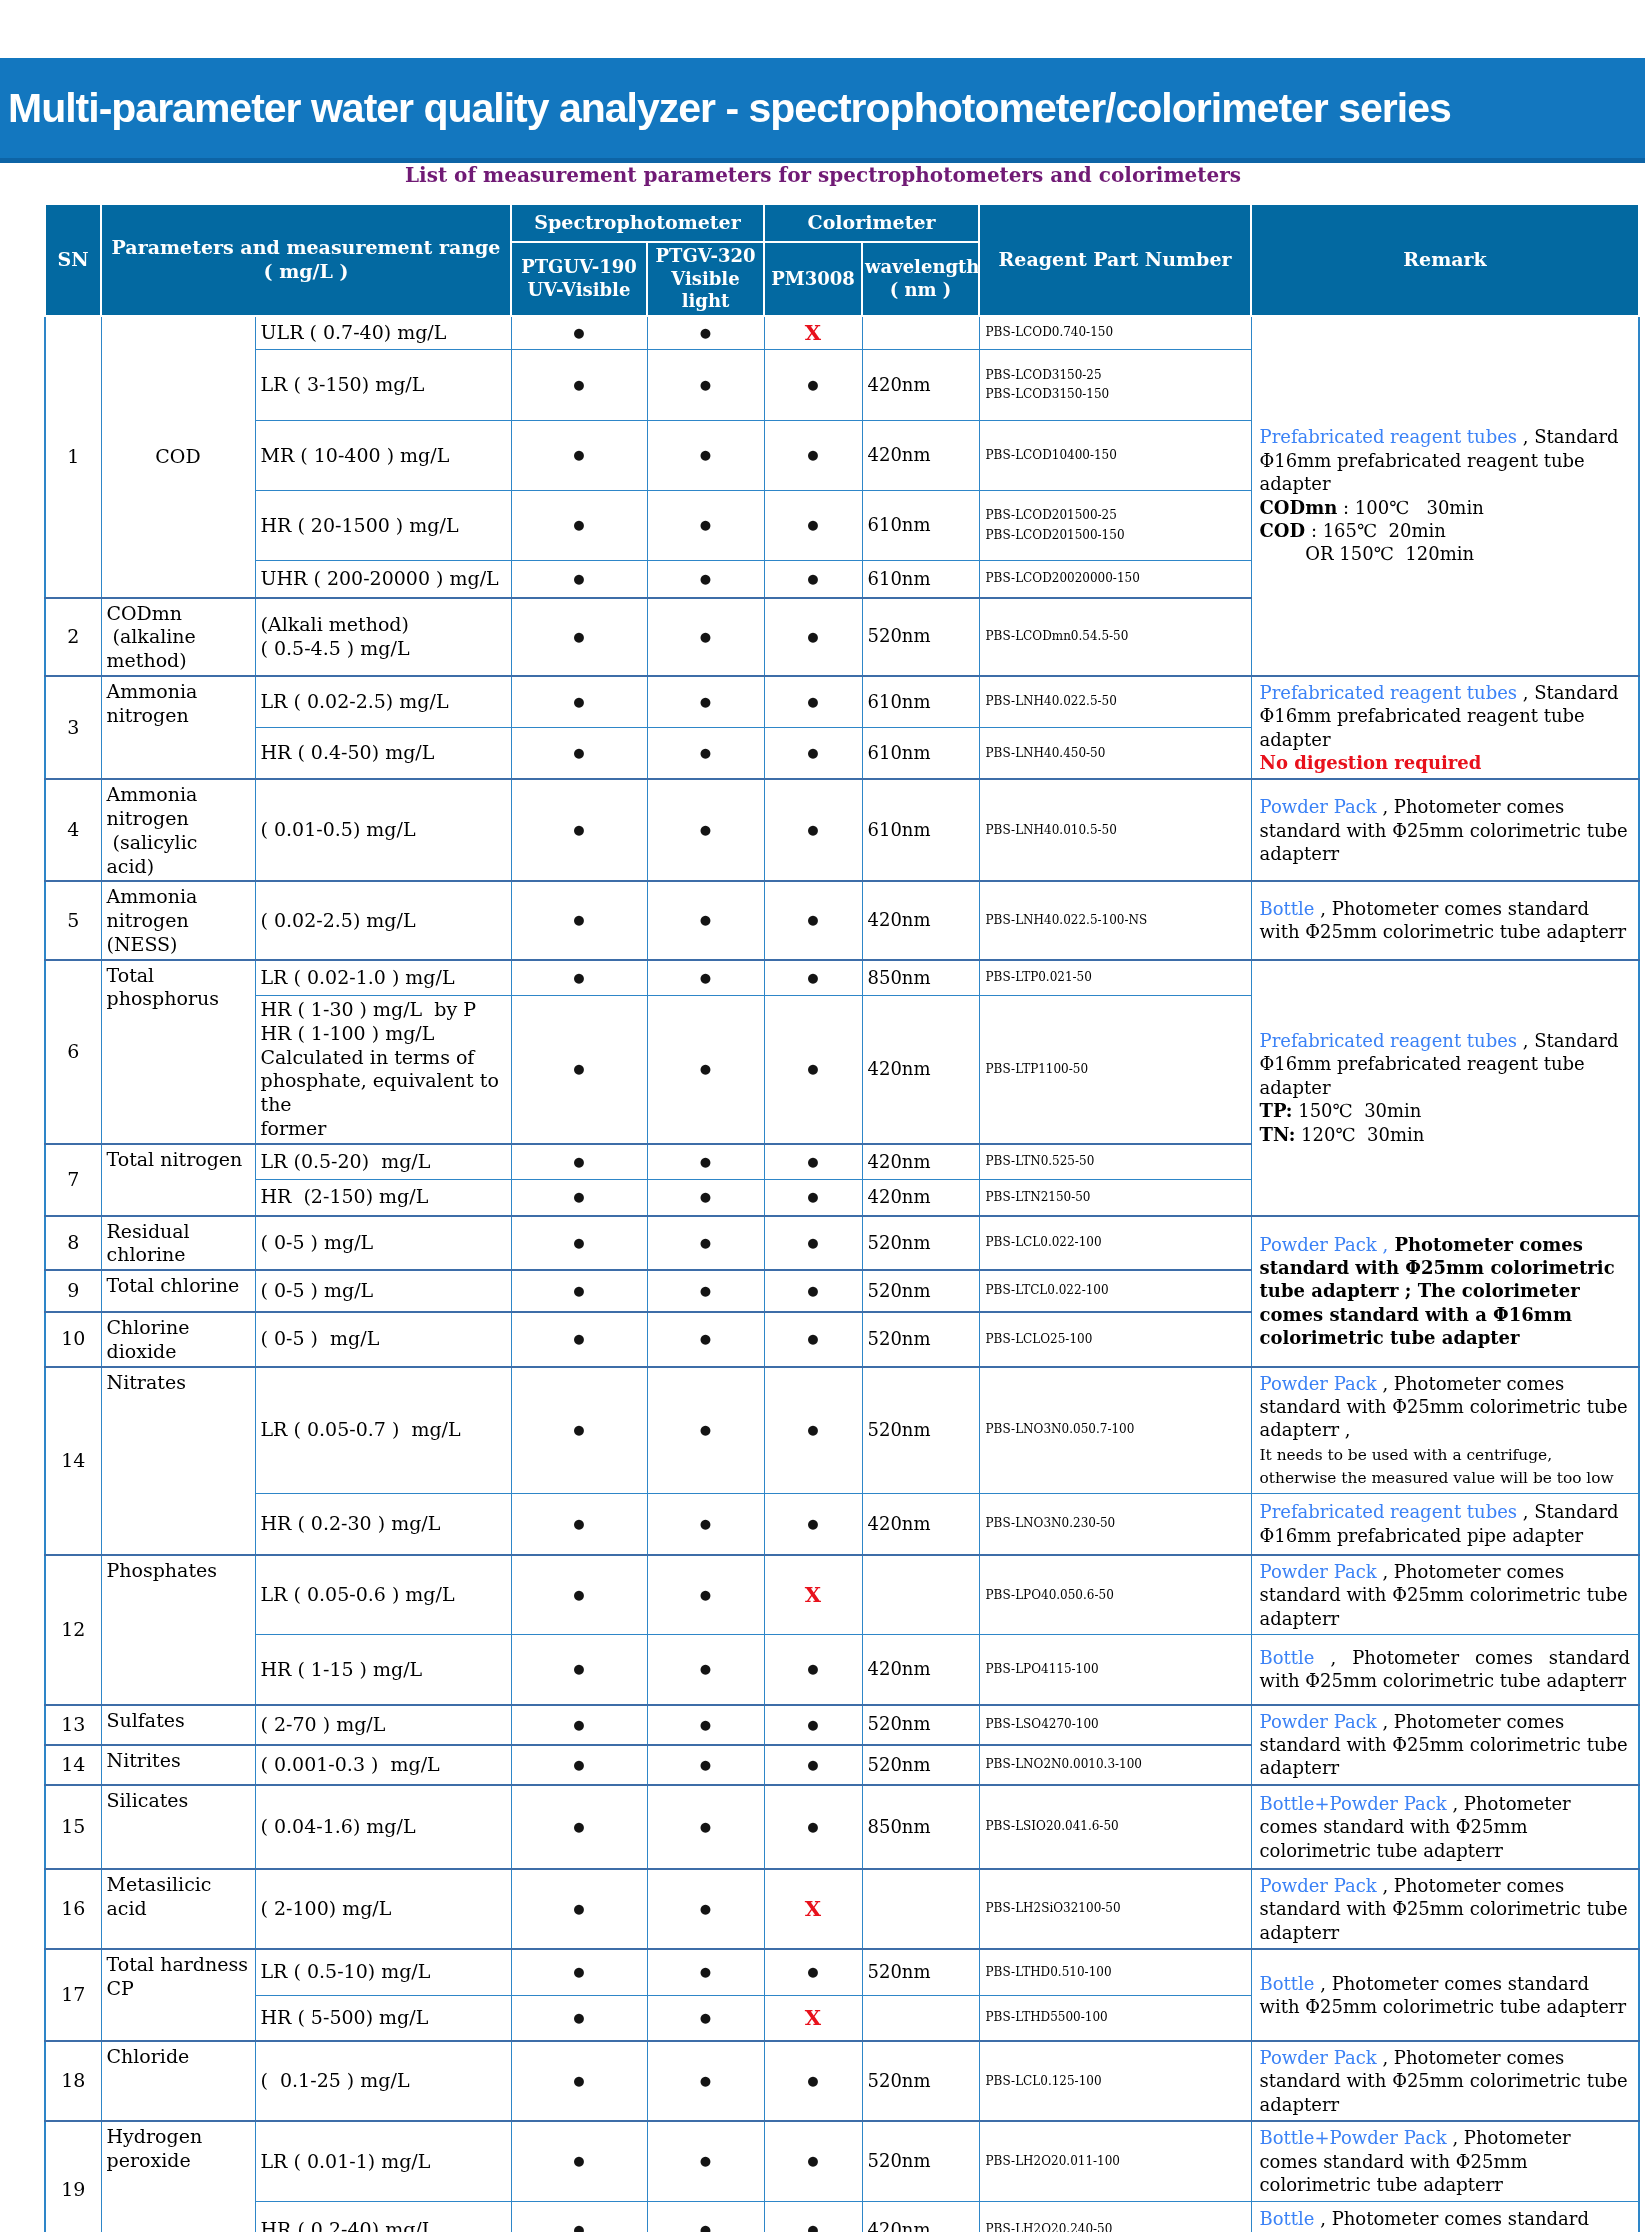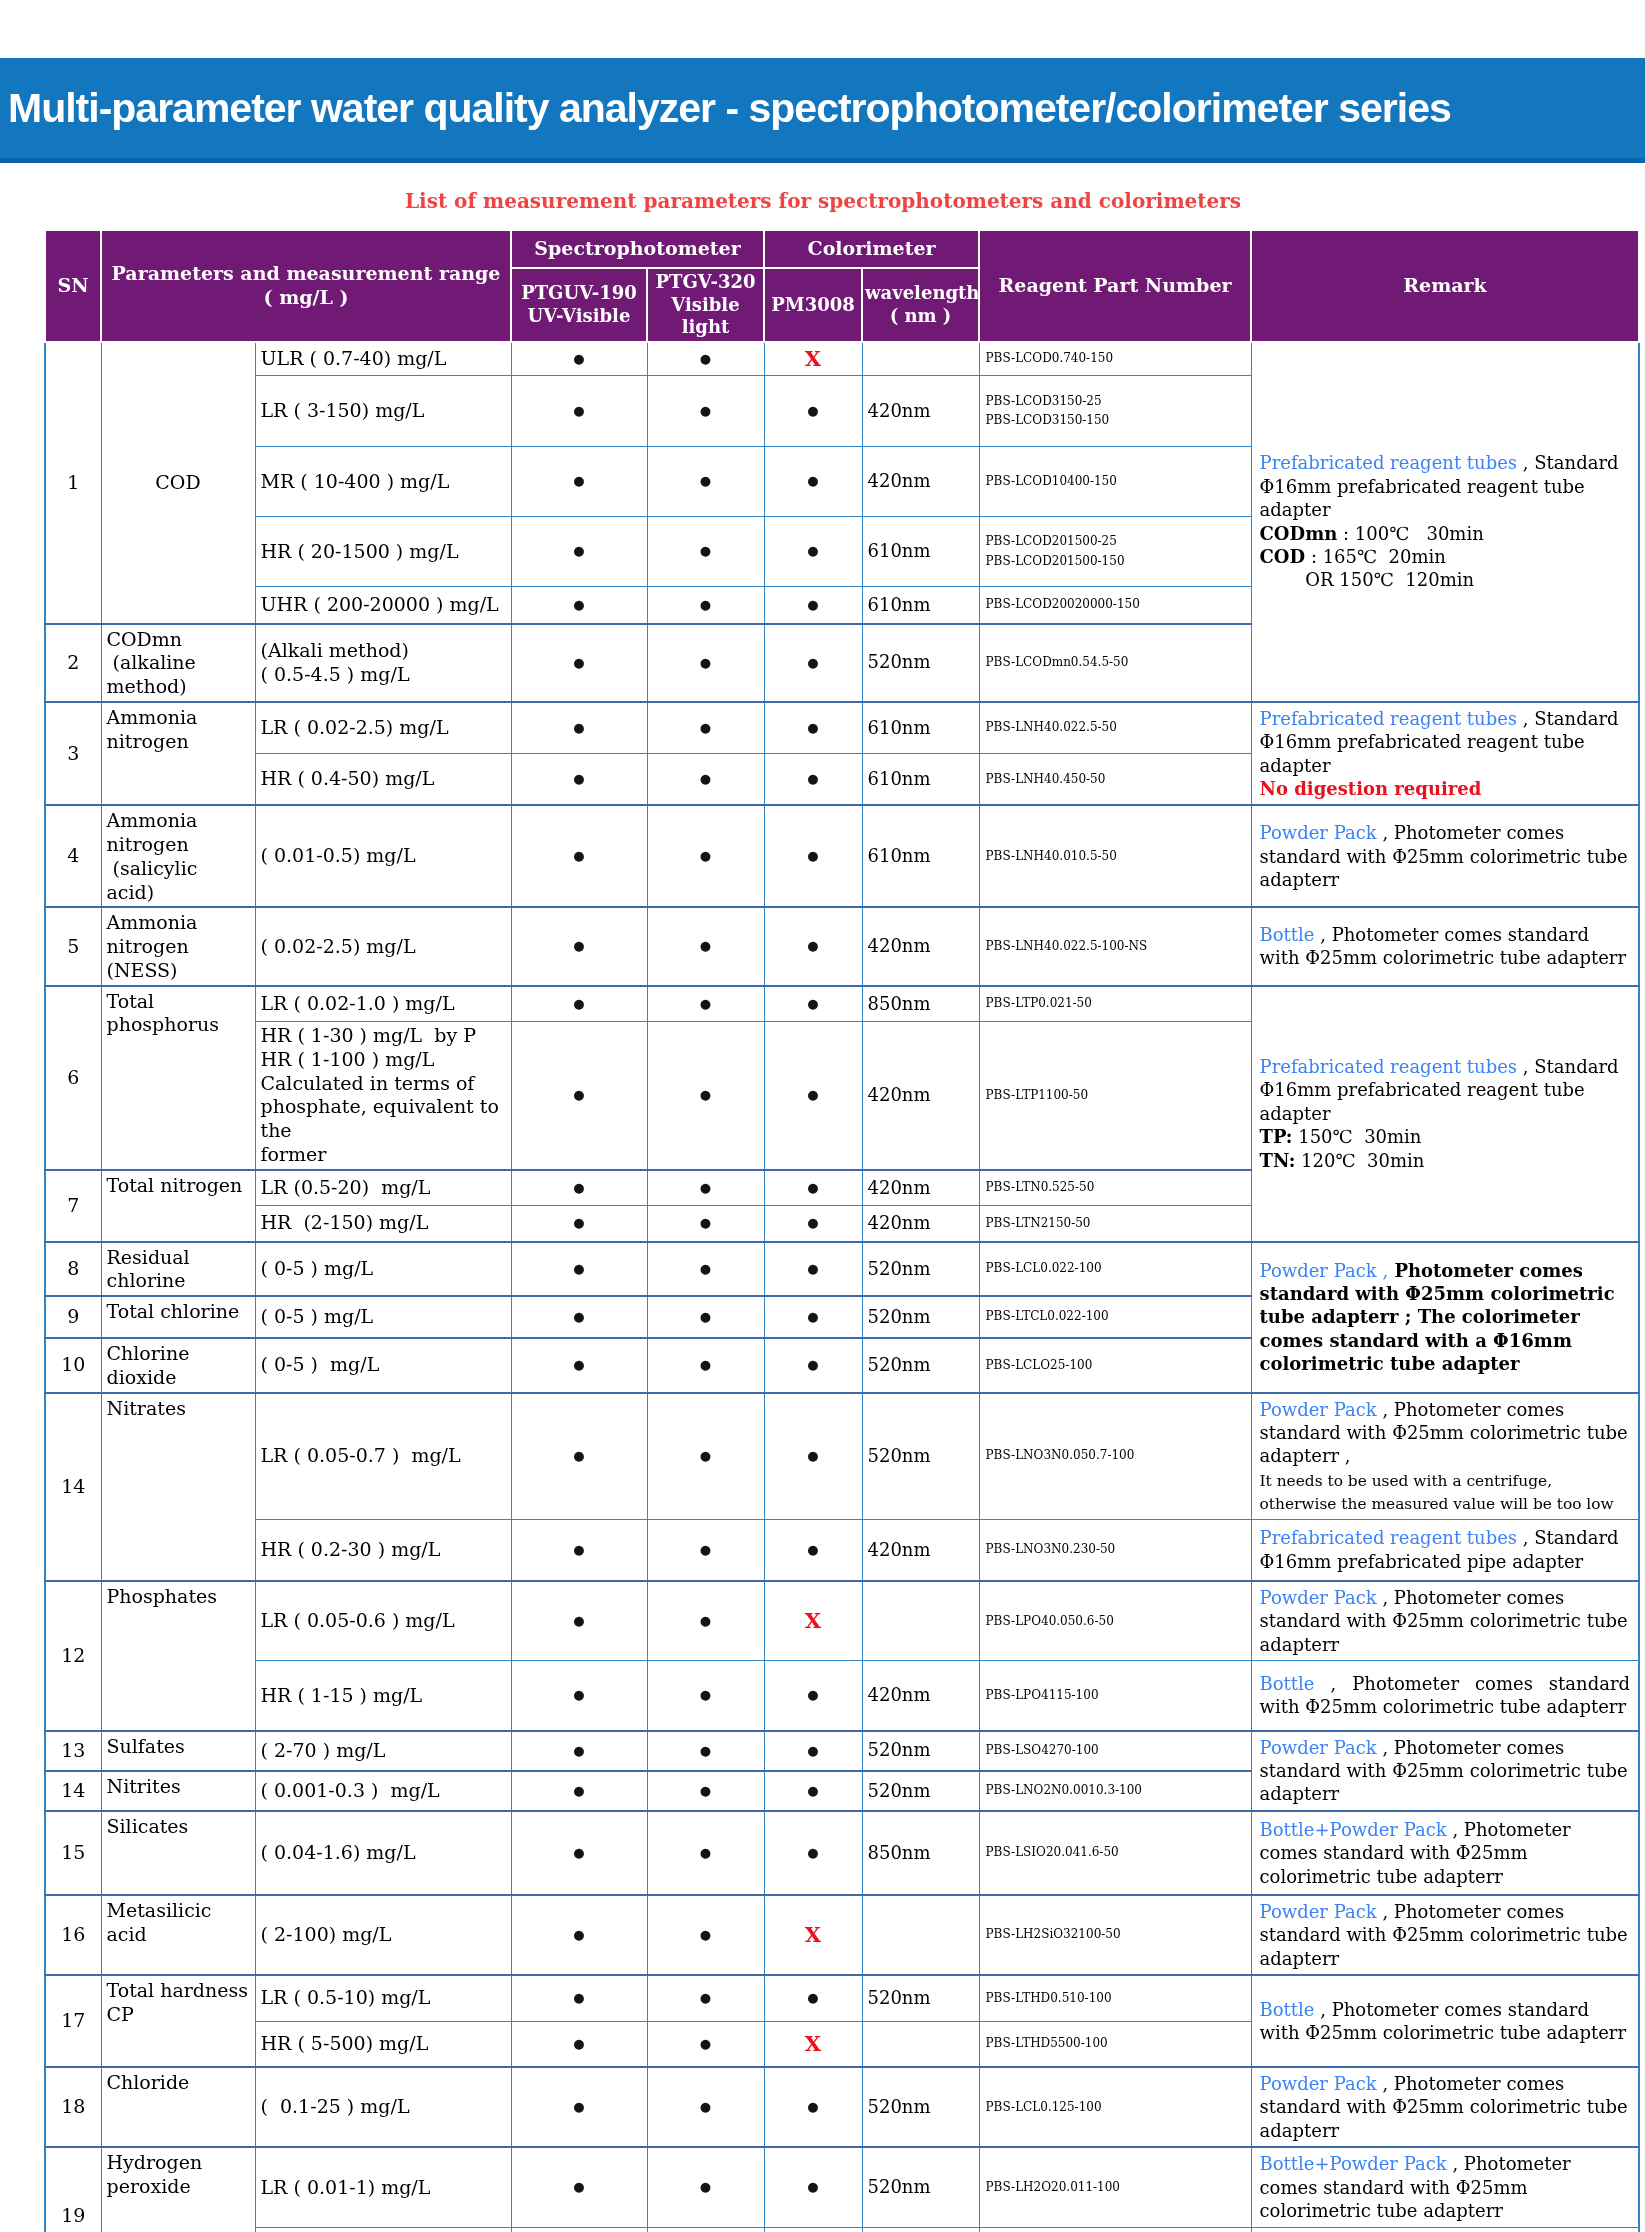--- a/index.html
+++ b/index.html
@@ -12,30 +12,30 @@
     margin-top:58px;height:100px;background:#1377bf;
     border-bottom:5px solid #0d64a6;
     display:flex;align-items:center;
   }
   .titlebar h1{
     margin:0;padding-left:8px;color:#ffffff;
     font-family:"Liberation Sans","DejaVu Sans",sans-serif;
     font-size:41px;font-weight:bold;letter-spacing:-1px;white-space:nowrap;
   }
   .subtitle{
-    margin-top:26px;text-align:center;color:#ef4444;
+    text-align:center;color:#701a75;
     font-size:20px;font-weight:bold;
   }
   table.main{
     border-collapse:collapse;table-layout:fixed;
     width:1594px;margin:16px 0 0 44px;
     border:2px solid #2e86c8;
   }
   thead th{
-    background:#701a75;color:#ffffff;border:2px solid #ffffff;
+    background:#0369a1;color:#ffffff;border:2px solid #ffffff;
     font-weight:bold;font-size:19px;white-space:pre-wrap;line-height:1.25;
     padding:2px;
   }
   thead th.sub{font-size:18px;}
   tbody td{
     border:1px solid #2e86c8;
     font-size:19px;line-height:1.25;
     padding:2px 5px;vertical-align:middle;
     white-space:pre-wrap;overflow:hidden;
   }

